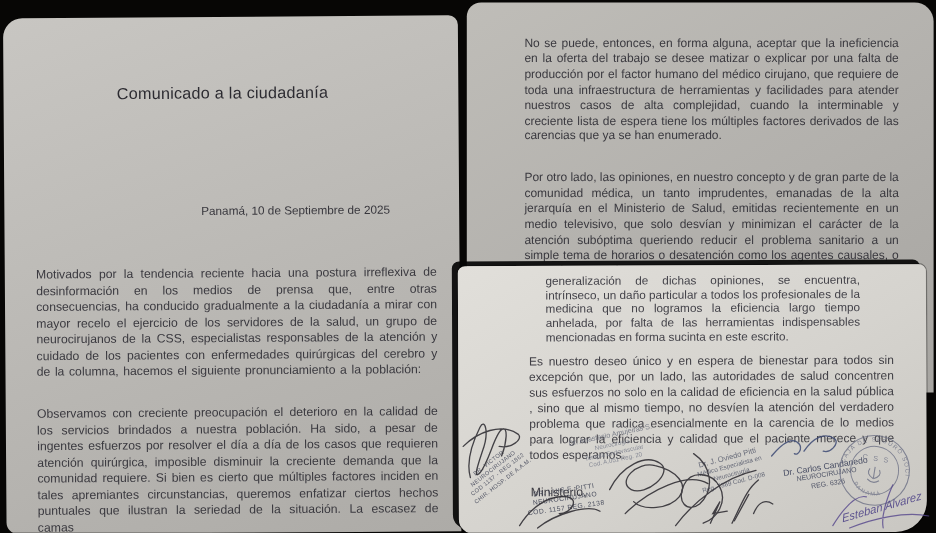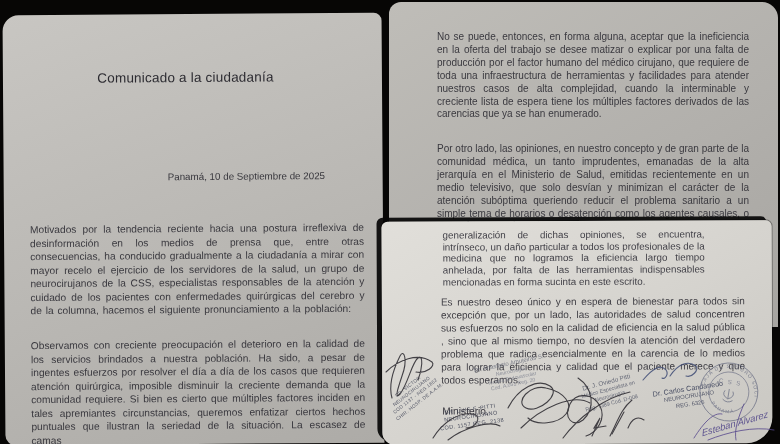--- a/index.html
+++ b/index.html
@@ -38,21 +38,21 @@
   }
   .p1-title{
     position:absolute;top:56px;left:0;right:14px;
     text-align:center;font-size:13.5px;color:#2c2b31;letter-spacing:.2px;
   }
   .p1-date{position:absolute;top:157px;left:164px;font-size:9.8px;color:#38373d;}
   .p1-par1{top:208px;left:26px;width:334px;font-size:10.2px;line-height:13.5px;word-spacing:1px;}
   .p1-par2{top:324px;left:26px;width:334px;font-size:10.2px;line-height:13.5px;word-spacing:1px;}
   .p2-par1{top:29px;left:48px;width:312px;font-size:10px;line-height:12.9px;}
   .p2-par2{top:141px;left:48px;width:312px;font-size:10px;line-height:12.9px;}
-  .p3-par1{top:8px;left:61px;width:262px;font-size:9.8px;line-height:11.7px;color:#434249;}
+  .p3-par1{top:8px;left:73px;width:262px;font-size:9.8px;line-height:11.7px;color:#434249;}
   .p3-par2{top:74px;left:59px;width:304px;font-size:10px;line-height:13px;color:#403f45;}
   .closing{position:absolute;top:184px;left:60px;font-size:10.2px;color:#3a3940;}
   .stamp{
     position:absolute;text-align:center;line-height:1.3;
     white-space:nowrap;pointer-events:none;
   }
   .stamp div{white-space:nowrap;}
   .stamp-victor{left:374px;top:382px;width:80px;transform:rotate(-38deg);font-size:4.8px;color:#44485a;opacity:.88;z-index:5;letter-spacing:.3px;}
   .stamp-amujeiras{left:456px;top:360px;width:110px;transform:rotate(-12deg);font-size:5.2px;color:#7a7e8c;opacity:.85;z-index:4;}
   .stamp-amujeiras div:first-child{font-size:6px;color:#6a6e7c;}

